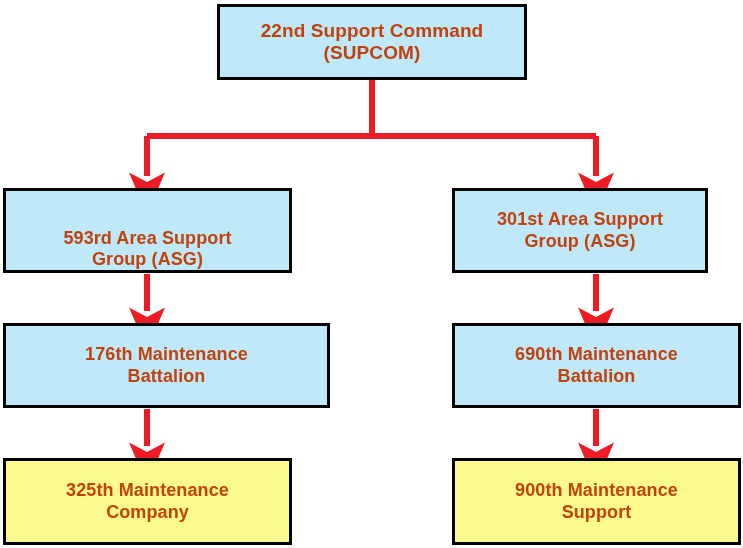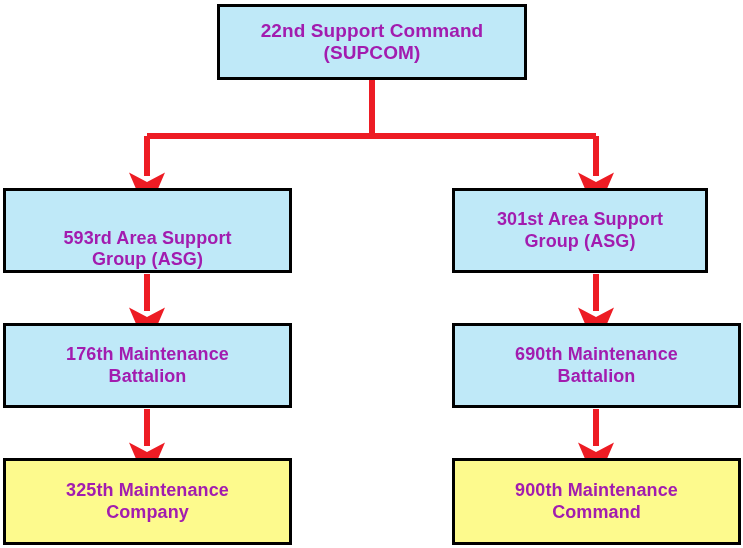--- a/index.html
+++ b/index.html
@@ -36,40 +36,40 @@
     box-sizing: border-box;
     border: 3px solid #000000;
     display: flex;
     align-items: center;
     justify-content: center;
     text-align: center;
   }
   .node-label {
     display: block;
     font-weight: bold;
-    color: #a21caf;
+    color: #c2410c;
     line-height: 1.18;
     letter-spacing: 0.1px;
     white-space: pre-line;
     padding: 0 6px;
   }
 
   .fill-blue   { background: #bfe9f8; }
   .fill-yellow { background: #fdfa8d; }
 
   
   #node-supcom {
     left: 217px; top: 4px; width: 310px; height: 76px;
   }
   #node-supcom .node-label { font-size: 19px; }
 
   #node-asg-593 { left: 3px;   top: 188px; width: 289px; height: 85px; align-items: flex-end; }
   #node-asg-301 { left: 452px; top: 188px; width: 256px; height: 85px; }
 
-  #node-bn-176  { left: 3px;   top: 323px; width: 289px; height: 85px; }
+  #node-bn-176  { left: 3px;   top: 323px; width: 327px; height: 85px; }
   #node-bn-690  { left: 452px; top: 323px; width: 289px; height: 85px; text-align: center; }
 
   #node-co-325  { left: 3px;   top: 458px; width: 289px; height: 87px; }
   #node-co-900  { left: 452px; top: 458px; width: 289px; height: 87px; }
 
   #node-asg-593 .node-label,
   #node-asg-301 .node-label,
   #node-bn-176 .node-label,
   #node-bn-690 .node-label,
   #node-co-325 .node-label,
@@ -126,16 +126,16 @@
 Battalion</span>
   </div>
 
   <div class="node fill-yellow" id="node-co-325">
     <span class="node-label">325th Maintenance
 Company</span>
   </div>
 
   <div class="node fill-yellow" id="node-co-900">
     <span class="node-label">900th Maintenance
-Command</span>
+Support</span>
   </div>
 
 </div>
 
 </body></html>

